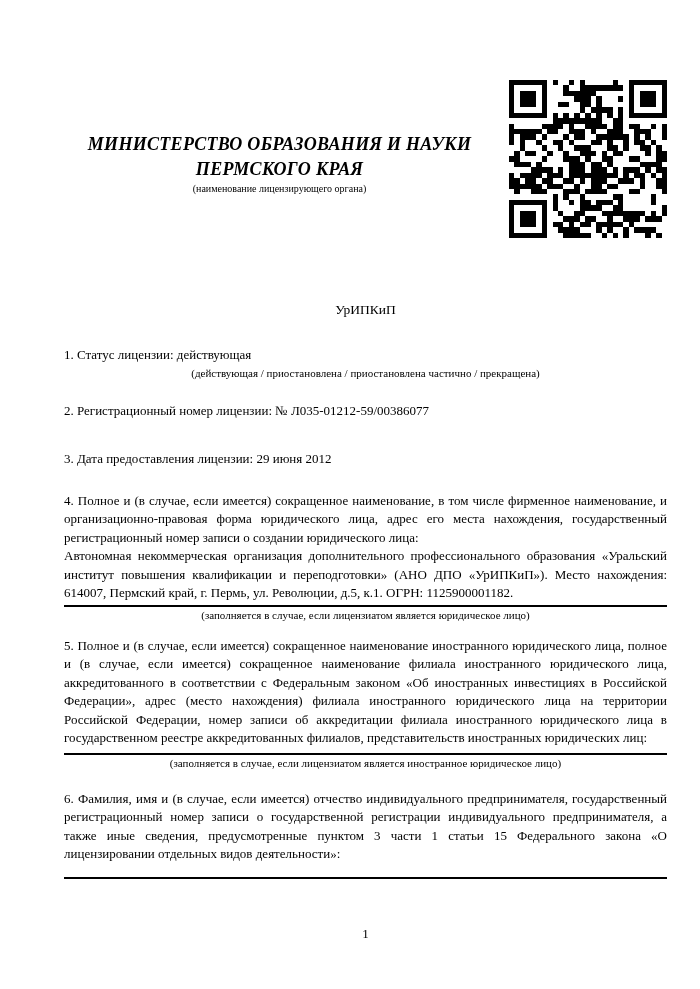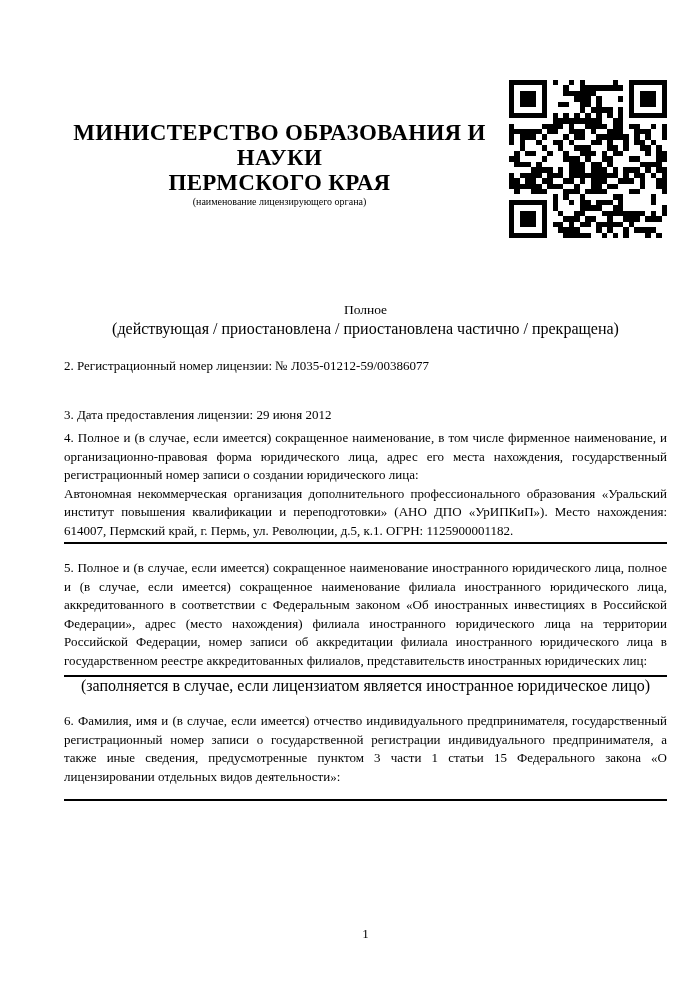--- a/index.html
+++ b/index.html
@@ -9,34 +9,34 @@
     position:relative;overflow:hidden;box-sizing:border-box;
   }
   .content{padding:0 33px 0 64px;}
   
   .header-row{display:flex;margin-top:80px;align-items:flex-start;}
   .header-left{
     flex:1;display:flex;flex-direction:column;justify-content:center;
     text-align:center;height:158px;padding-top:10px;box-sizing:border-box;
     margin-right:14px;
   }
-  .ministry{font-weight:bold;font-size:23px;line-height:25px;letter-spacing:.3px;}
+  .ministry{font-weight:bold;font-size:18px;line-height:25px;letter-spacing:.3px;font-style:italic;}
   .small-caption{font-size:10px;line-height:14px;}
   .qr-box{width:158px;height:158px;flex:0 0 158px;}
   .qr-box svg{display:block;}
   
   .doc-title{margin-top:62px;text-align:center;font-size:13.5px;line-height:20px;}
   
   .item{margin:0;font-size:13px;line-height:18.5px;}
   .just{text-align:justify;text-align-last:left;}
-  .hint{font-size:16px;line-height:13px;text-align:center;margin-top:2px;}
+  .hint{font-size:11px;line-height:13px;text-align:center;margin-top:2px;}
   .mt-item1{margin-top:26px;}
   .mt-item2{margin-top:22px;}
   .mt-item3{margin-top:30px;}
-  .mt-item4{margin-top:5px;}
+  .mt-item4{margin-top:23px;}
   .mt-item5{margin-top:15px;}
   .mt-item6{margin-top:20px;}
   .mt-item7{margin-top:21px;}
   .rule{border-top:2px solid #000;height:0;margin-top:2px;}
   .rule.gap-sm{margin-top:5px;}
   .rule.gap-lg{margin-top:13px;}
   .page-number{
     position:absolute;top:926px;left:64px;right:33px;
     text-align:center;font-size:13px;
   }
@@ -492,33 +492,35 @@
             <rect x="17" y="28" width="1" height="1" fill="#000"></rect>
             <rect x="19" y="28" width="1" height="1" fill="#000"></rect>
             <rect x="21" y="28" width="1" height="1" fill="#000"></rect>
             <rect x="25" y="28" width="1" height="1" fill="#000"></rect>
             <rect x="27" y="28" width="1" height="1" fill="#000"></rect>
           </svg>
       </div>
     </div>
 
     <div class="doc-title">
-      <div>Полное</div>
+      <div>УрИПКиП</div>
     </div>
 
+    <p class="item mt-item1">1. Статус лицензии: действующая</p>
     <div class="hint">(действующая / приостановлена / приостановлена частично / прекращена)</div>
 
     <p class="item mt-item2">2. Регистрационный номер лицензии: № Л035-01212-59/00386077</p>
 
     <p class="item mt-item3">3. Дата предоставления лицензии: 29 июня 2012</p>
 
     <div class="mt-item4">
       <p class="item just">4. Полное и (в случае, если имеется) сокращенное наименование, в том числе фирменное наименование, и организационно-правовая форма юридического лица, адрес его места нахождения, государственный регистрационный номер записи о создании юридического лица:</p>
       <p class="item just">Автономная некоммерческая организация дополнительного профессионального образования «Уральский институт повышения квалификации и переподготовки» (АНО ДПО «УрИПКиП»). Место нахождения: 614007, Пермский край, г. Пермь, ул. Революции, д.5, к.1. ОГРН: 1125900001182.</p>
       <div class="rule"></div>
+      <div class="hint">(заполняется в случае, если лицензиатом является юридическое лицо)</div>
     </div>
 
     <div class="mt-item5">
       <p class="item just">5. Полное и (в случае, если имеется) сокращенное наименование иностранного юридического лица, полное и (в случае, если имеется) сокращенное наименование филиала иностранного юридического лица, аккредитованного в соответствии с Федеральным законом «Об иностранных инвестициях в Российской Федерации», адрес (место нахождения) филиала иностранного юридического лица на территории Российской Федерации, номер записи об аккредитации филиала иностранного юридического лица в государственном реестре аккредитованных филиалов, представительств иностранных юридических лиц:</p>
       <div class="rule gap-sm"></div>
       <div class="hint">(заполняется в случае, если лицензиатом является иностранное юридическое лицо)</div>
     </div>
 
     <div class="mt-item6">
       <p class="item just">6. Фамилия, имя и (в случае, если имеется) отчество индивидуального предпринимателя, государственный регистрационный номер записи о государственной регистрации индивидуального предпринимателя, а также иные сведения, предусмотренные пунктом 3 части 1 статьи 15 Федерального закона «О лицензировании отдельных видов деятельности»:</p>

